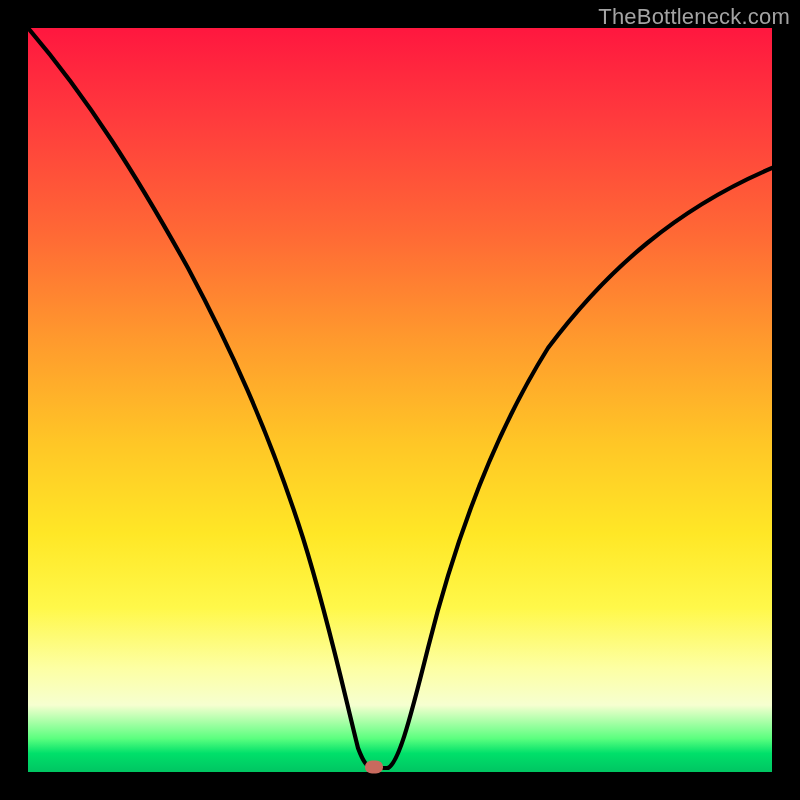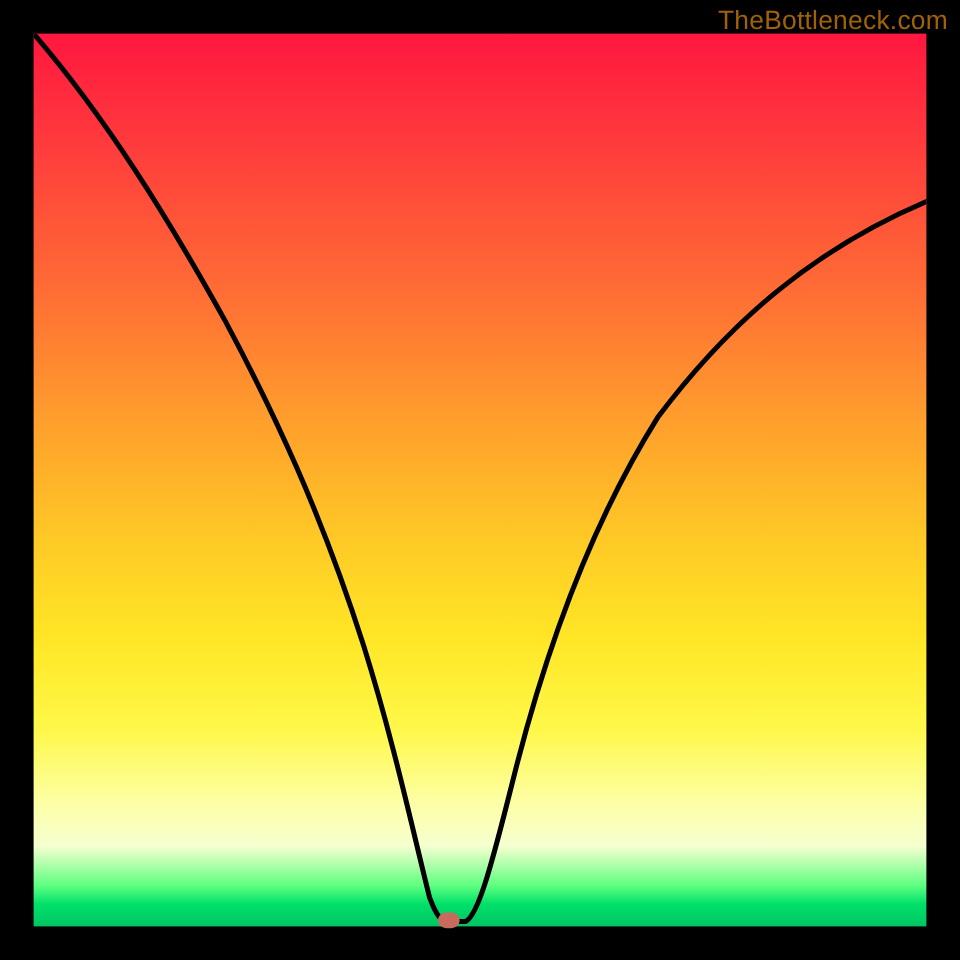--- a/index.html
+++ b/index.html
@@ -53,21 +53,21 @@
     width: 18px;
     height: 13px;
     border-radius: 7px / 6px;
     background: #c96a5e;
     transform: translate(-50%, -50%);
   }
   .watermark {
     position: absolute;
     top: 4px;
     right: 10px;
-    color: #a16207;
+    color: #a3a3a3;
     font-size: 22px;
     font-weight: 500;
     letter-spacing: 0.2px;
   }
 </style>
 </head>
 <body>
 
 <div class="frame">
 

